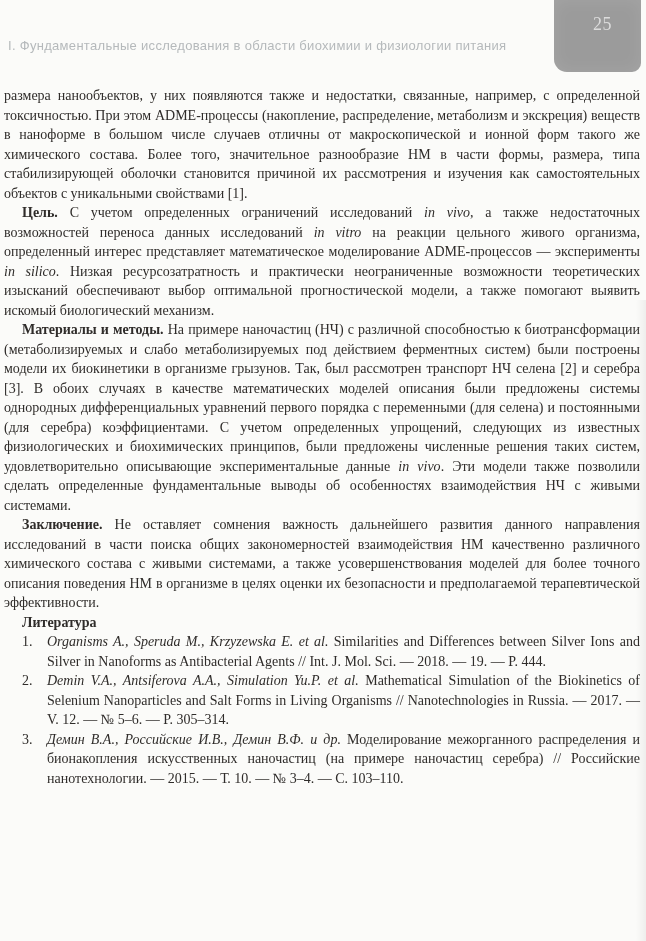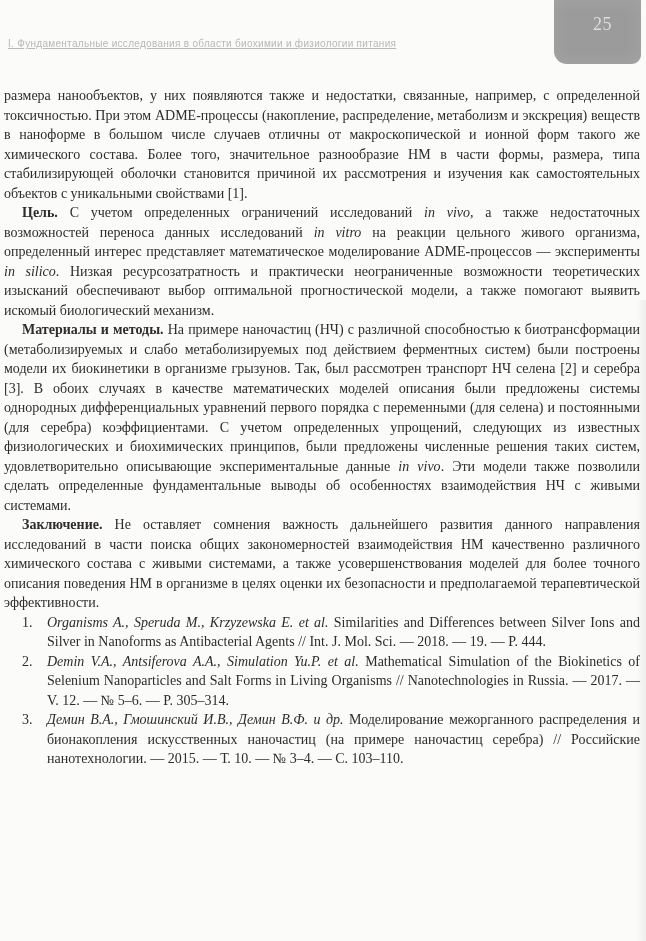--- a/index.html
+++ b/index.html
@@ -18,32 +18,31 @@
     background: var(--page-background);
     overflow: hidden;
     font-family: "Liberation Serif", serif;
   }
   .running-header {
     position: absolute;
     left: 8px;
     top: 38px;
     width: 520px;
     font-family: "Liberation Sans", sans-serif;
-    font-size: 10px;
+    font-size: 13px;
     letter-spacing: 0.3px;
     color: var(--header-text);
     white-space: nowrap;
-    text-decoration: underline;
   }
   .page-badge {
     position: absolute;
     left: 554px;
     top: 0;
     width: 87px;
-    height: 64px;
+    height: 72px;
     background: var(--badge-background);
     border-radius: 0 0 9px 13px;
     box-shadow: inset 0 0 18px rgba(255,255,255,0.10);
   }
   .page-badge .num {
     position: absolute;
     left: 39px;
     top: 14px;
     font-family: "Liberation Serif", serif;
     font-size: 18px;
@@ -97,20 +96,21 @@
   <span class="num">25</span>
 </div>
 
 <div class="content">
   <div>
       <p class="para"><span>размера нанообъектов, у них появляются также и недостатки, связанные, например, с определенной токсичностью. При этом ADME-процессы (накопление, распределение, метаболизм и экскреция) веществ в наноформе в большом числе случаев отличны от макроскопической и ионной форм такого же химического состава. Более того, значительное разнообразие НМ в части формы, размера, типа стабилизирующей оболочки становится причиной их рассмотрения и изучения как самостоятельных объектов с уникальными свойствами [1].</span></p>
       <p class="para indent"><b>Цель. </b><span>С учетом определенных ограничений исследований </span><i>in vivo</i><span>, а также недостаточных возможностей переноса данных исследований </span><i>in vitro</i><span> на реакции цельного живого организма, определенный интерес представляет математическое моделирование ADME-процессов — эксперименты </span><i>in silico</i><span>. Низкая ресурсозатратность и практически неограниченные возможности теоретических изысканий обеспечивают выбор оптимальной прогностической модели, а также помогают выявить искомый биологический механизм.</span></p>
       <p class="para indent"><b>Материалы и методы. </b><span>На примере наночастиц (НЧ) с различной способностью к биотрансформации (метаболизируемых и слабо метаболизируемых под действием ферментных систем) были построены модели их биокинетики в организме грызунов. Так, был рассмотрен транспорт НЧ селена [2] и серебра [3]. В обоих случаях в качестве математических моделей описания были предложены системы однородных дифференциальных уравнений первого порядка с переменными (для селена) и постоянными (для серебра) коэффициентами. С учетом определенных упрощений, следующих из известных физиологических и биохимических принципов, были предложены численные решения таких систем, удовлетворительно описывающие экспериментальные данные </span><i>in vivo</i><span>. Эти модели также позволили сделать определенные фундаментальные выводы об особенностях взаимодействия НЧ с живыми системами.</span></p>
       <p class="para indent"><b>Заключение. </b><span>Не оставляет сомнения важность дальнейшего развития данного направления исследований в части поиска общих закономерностей взаимодействия НМ качественно различного химического состава с живыми системами, а также усовершенствования моделей для более точного описания поведения НМ в организме в целях оценки их безопасности и предполагаемой терапевтической эффективности.</span></p>
     </div>
+  <p class="lit-heading">Литература</p>
   <div class="ref-list">
       <div class="ref"><span class="ref-num">1.</span><i>Organisms A., Speruda M., Krzyzewska E. et al.</i><span> Similarities and Differences between Silver Ions and Silver in Nanoforms as Antibacterial Agents // Int. J. Mol. Sci. — 2018. — 19. — P. 444.</span></div>
       <div class="ref"><span class="ref-num">2.</span><i>Demin V.A., Antsiferova A.A., Simulation Yu.P. et al.</i><span> Mathematical Simulation of the Biokinetics of Selenium Nanoparticles and Salt Forms in Living Organisms // Nanotechnologies in Russia. — 2017. — V. 12. — № 5–6. — P. 305–314.</span></div>
-      <div class="ref"><span class="ref-num">3.</span><i>Демин В.А., Гмошинский И.В., Демин В.Ф. и др.</i><span> Моделирование межорганного распределения и бионакопления искусственных наночастиц (на примере наночастиц серебра) // Российские нанотехнологии. — 2015. — Т. 10. — № 3–4. — С. 103–110.</span></div>
+      <div class="ref"><span class="ref-num">3.</span><i>Демин В.А., Российские И.В., Демин В.Ф. и др.</i><span> Моделирование межорганного распределения и бионакопления искусственных наночастиц (на примере наночастиц серебра) // Российские нанотехнологии. — 2015. — Т. 10. — № 3–4. — С. 103–110.</span></div>
     </div>
 </div>
 
 <div class="page-edge-shadow"></div>
 
 </body></html>

